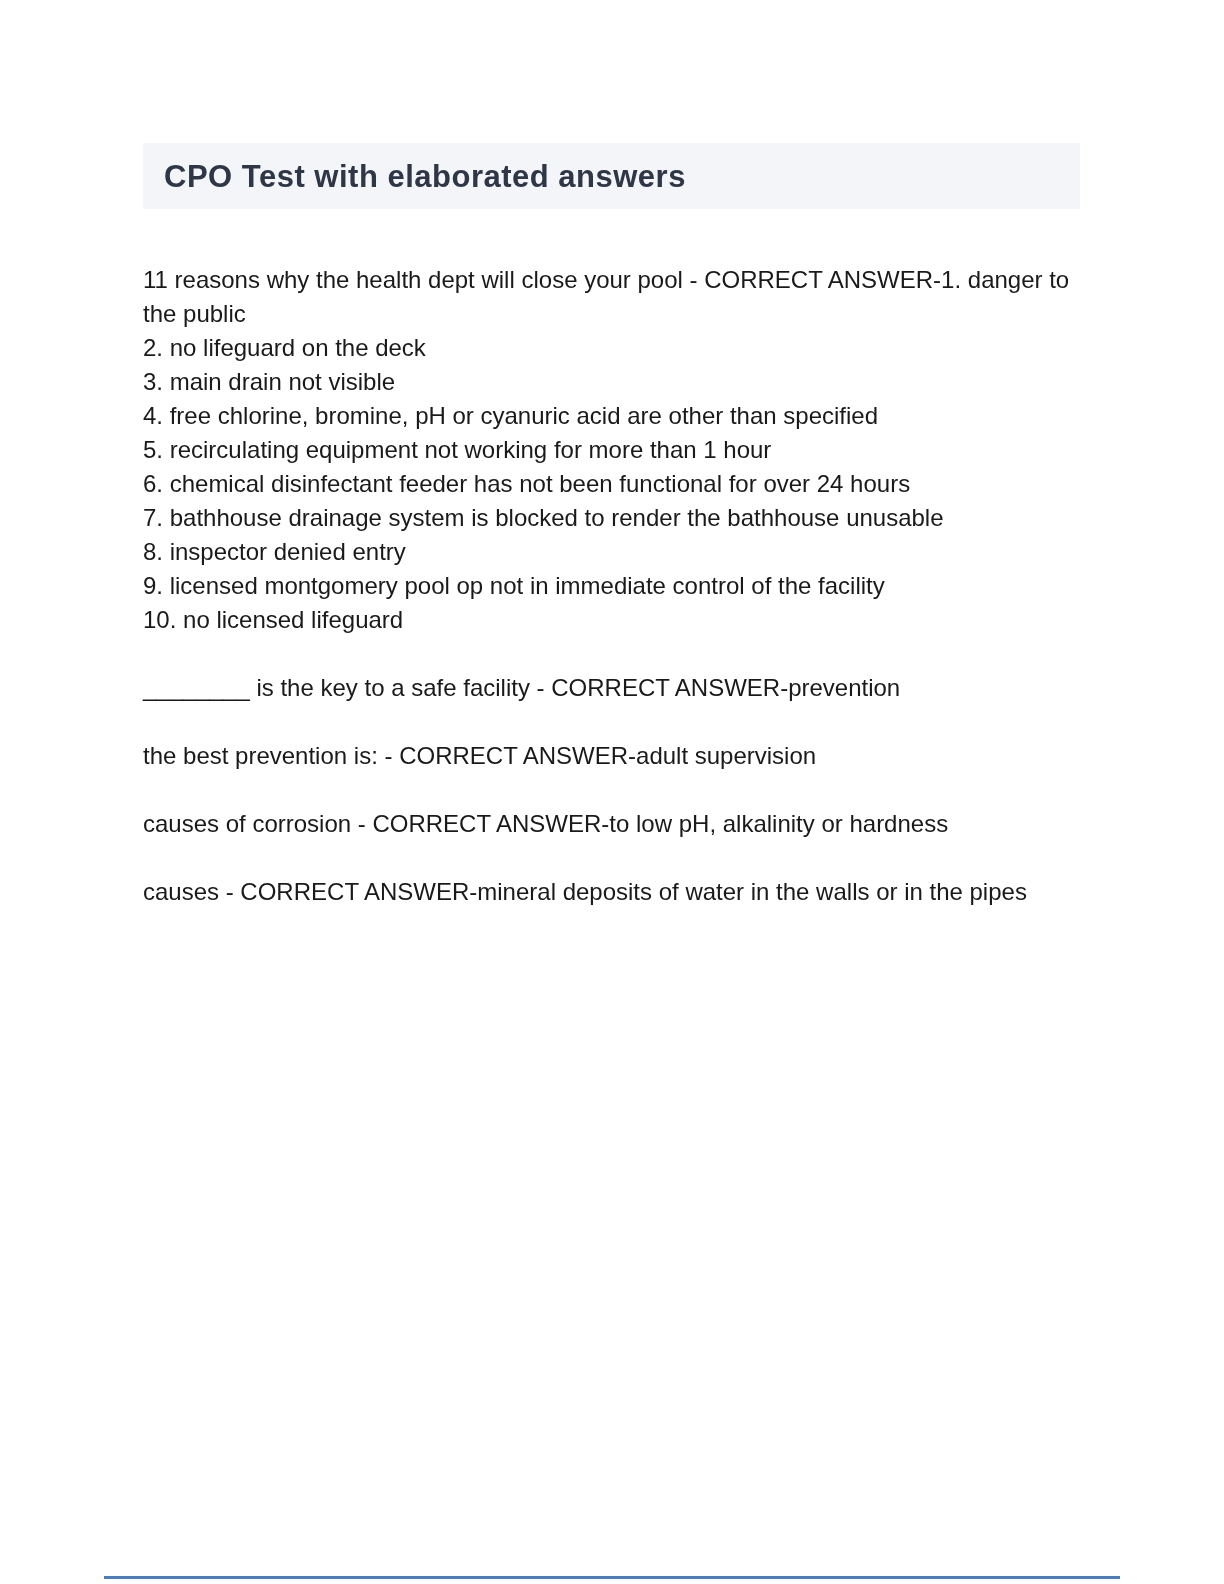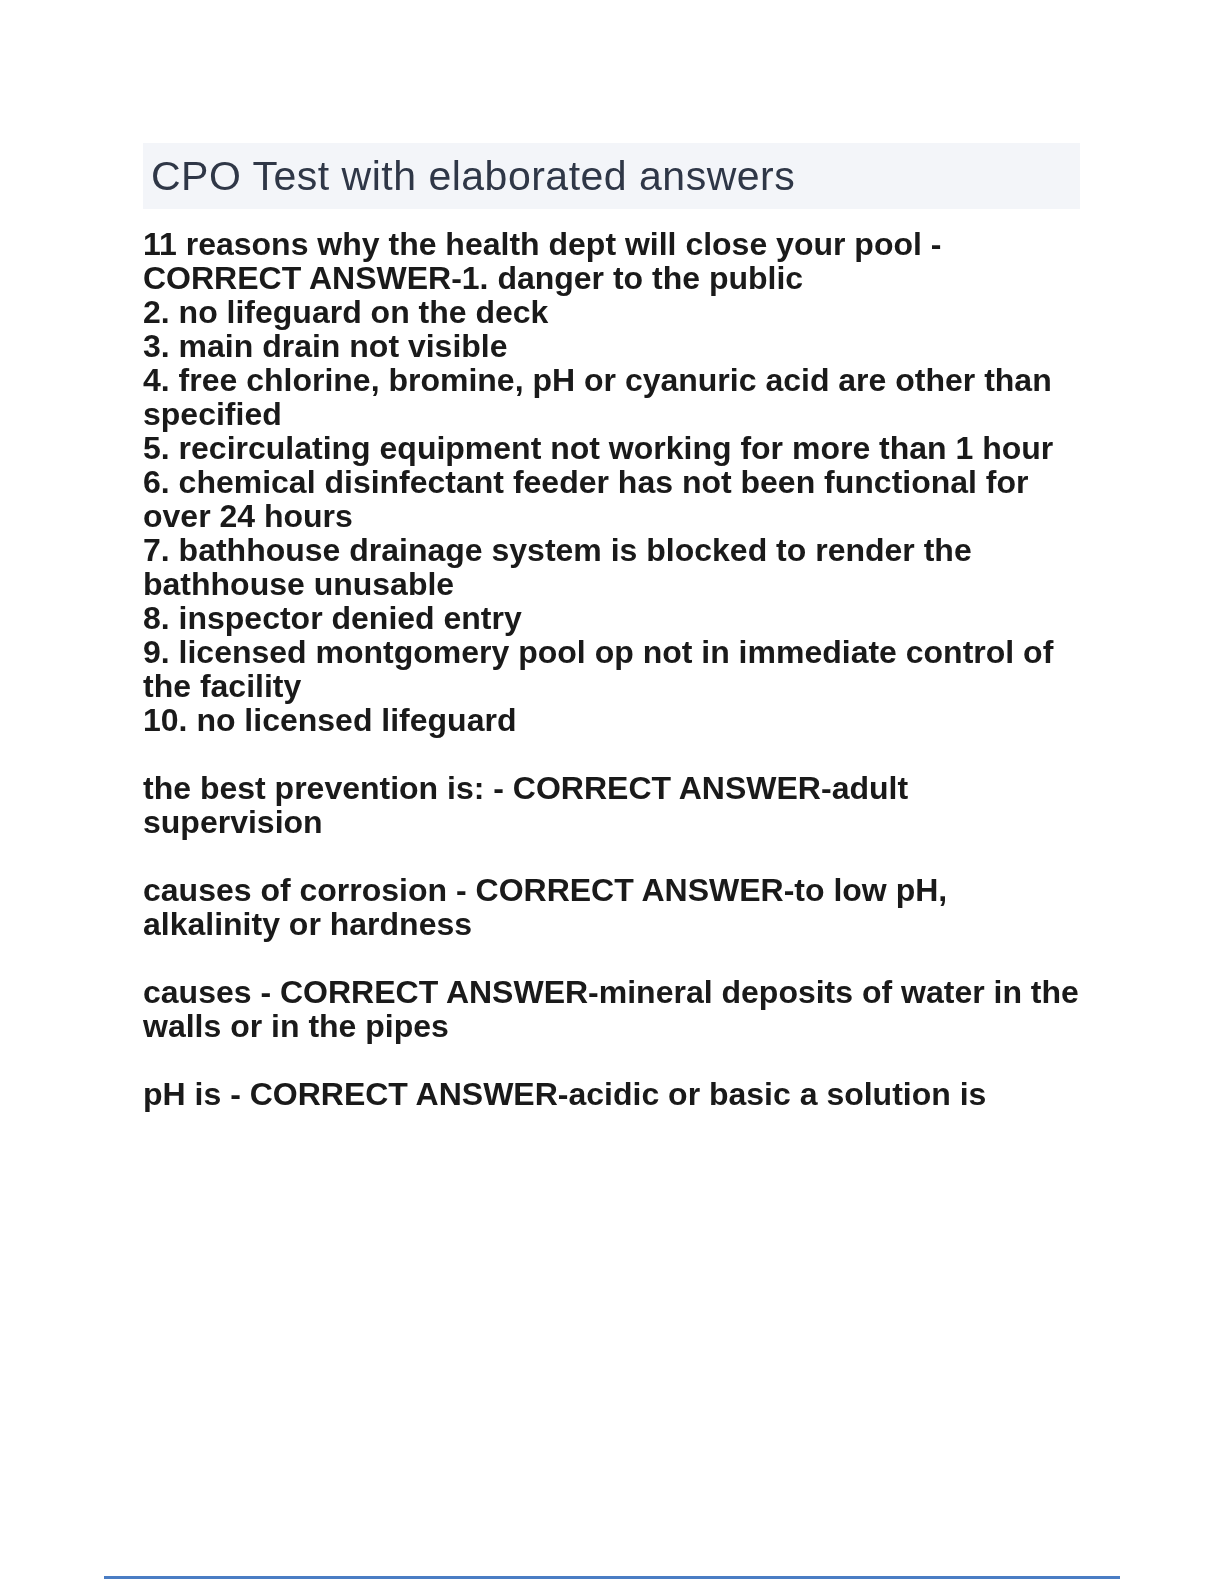--- a/index.html
+++ b/index.html
@@ -30,33 +30,32 @@
   }
   .title-block {
     background: var(--title-bg);
     width: 937px;
     height: 66px;
     display: flex;
     align-items: center;
     padding-left: 5px;
   }
   .title-block h1 {
-    margin: 3px;
-    font-size: 41px;
-    font-weight: normal;
+    margin: 16px;
+    font-size: 31px;
+    font-weight: bold;
     letter-spacing: 0.5px;
     color: var(--title-color);
     line-height: 1;
   }
   .doc-body {
-    margin-top: 18px;
-    font-size: 32px;
+    margin-top: 54px;
+    font-size: 24px;
     line-height: 34px;
     color: var(--body-color);
-    font-weight: bold;
   }
   .para {
     margin: 0 0 34px 0;
     white-space: pre-line;
   }
   .footer-divider {
     position: absolute;
     left: 104px;
     right: 104px;
     bottom: 5px;
@@ -75,20 +74,20 @@
       <p class="para">11 reasons why the health dept will close your pool - CORRECT ANSWER-1. danger to the public
 2. no lifeguard on the deck
 3. main drain not visible
 4. free chlorine, bromine, pH or cyanuric acid are other than specified
 5. recirculating equipment not working for more than 1 hour
 6. chemical disinfectant feeder has not been functional for over 24 hours
 7. bathhouse drainage system is blocked to render the bathhouse unusable
 8. inspector denied entry
 9. licensed montgomery pool op not in immediate control of the facility
 10. no licensed lifeguard</p>
+      <p class="para">________ is the key to a safe facility - CORRECT ANSWER-prevention</p>
       <p class="para">the best prevention is: - CORRECT ANSWER-adult supervision</p>
       <p class="para">causes of corrosion - CORRECT ANSWER-to low pH, alkalinity or hardness</p>
       <p class="para">causes - CORRECT ANSWER-mineral deposits of water in the walls or in the pipes</p>
-      <p class="para">pH is - CORRECT ANSWER-acidic or basic a solution is</p>
     </div>
 </div>
 
 <div class="footer-divider"></div>
 
 </body></html>

